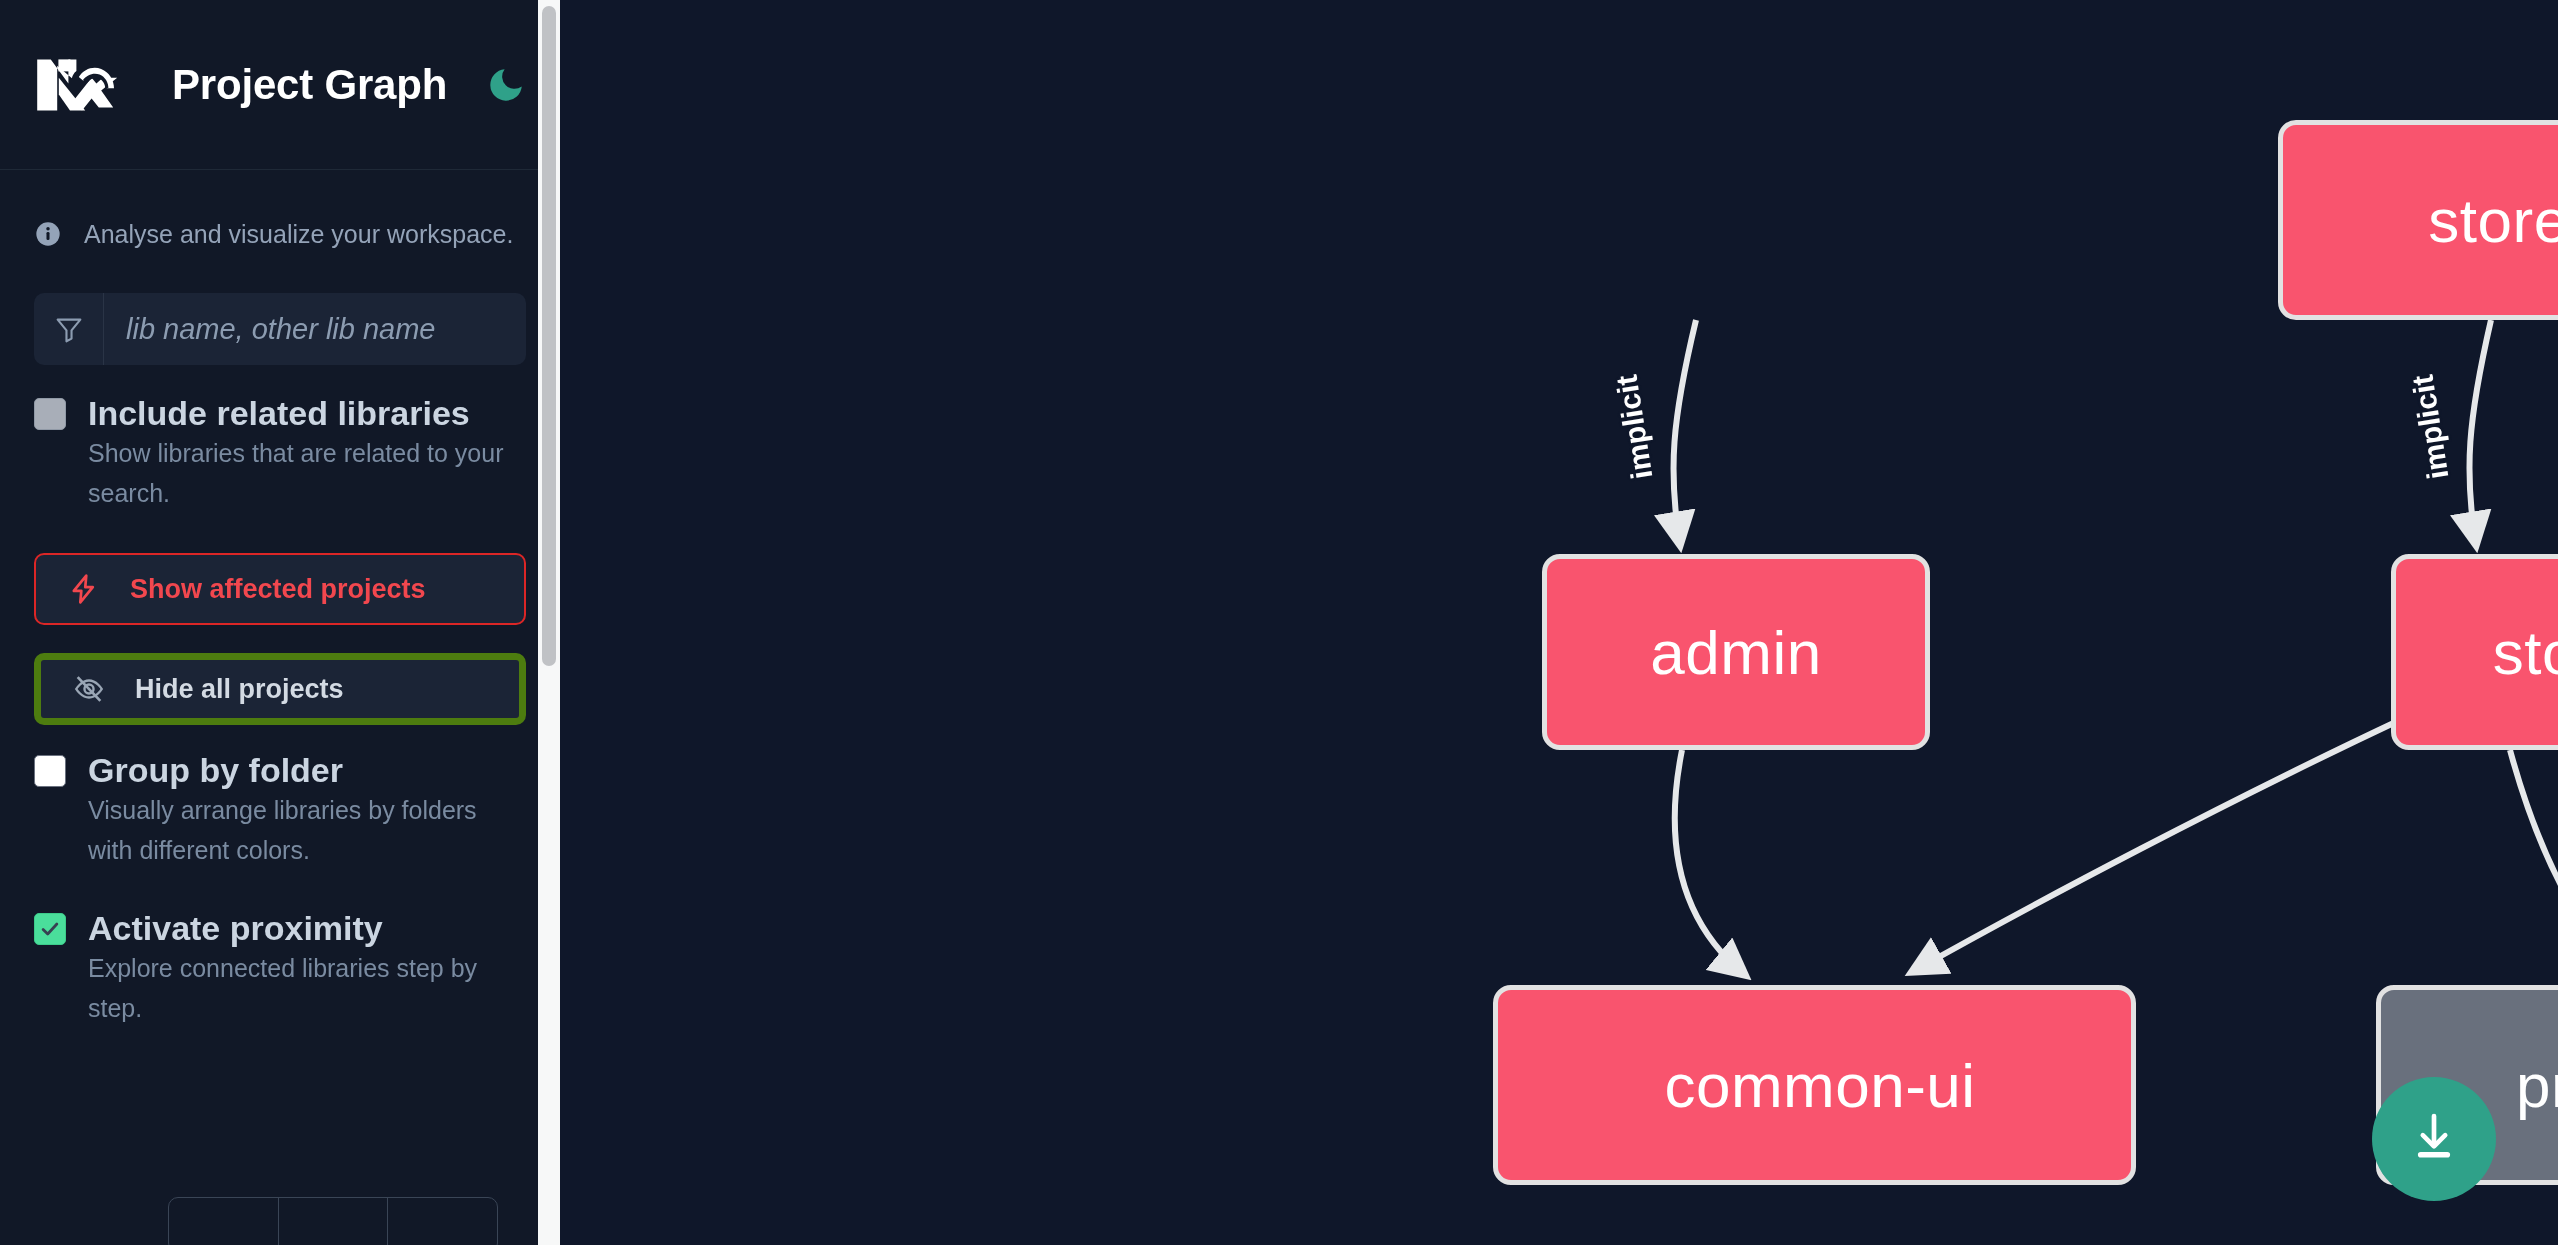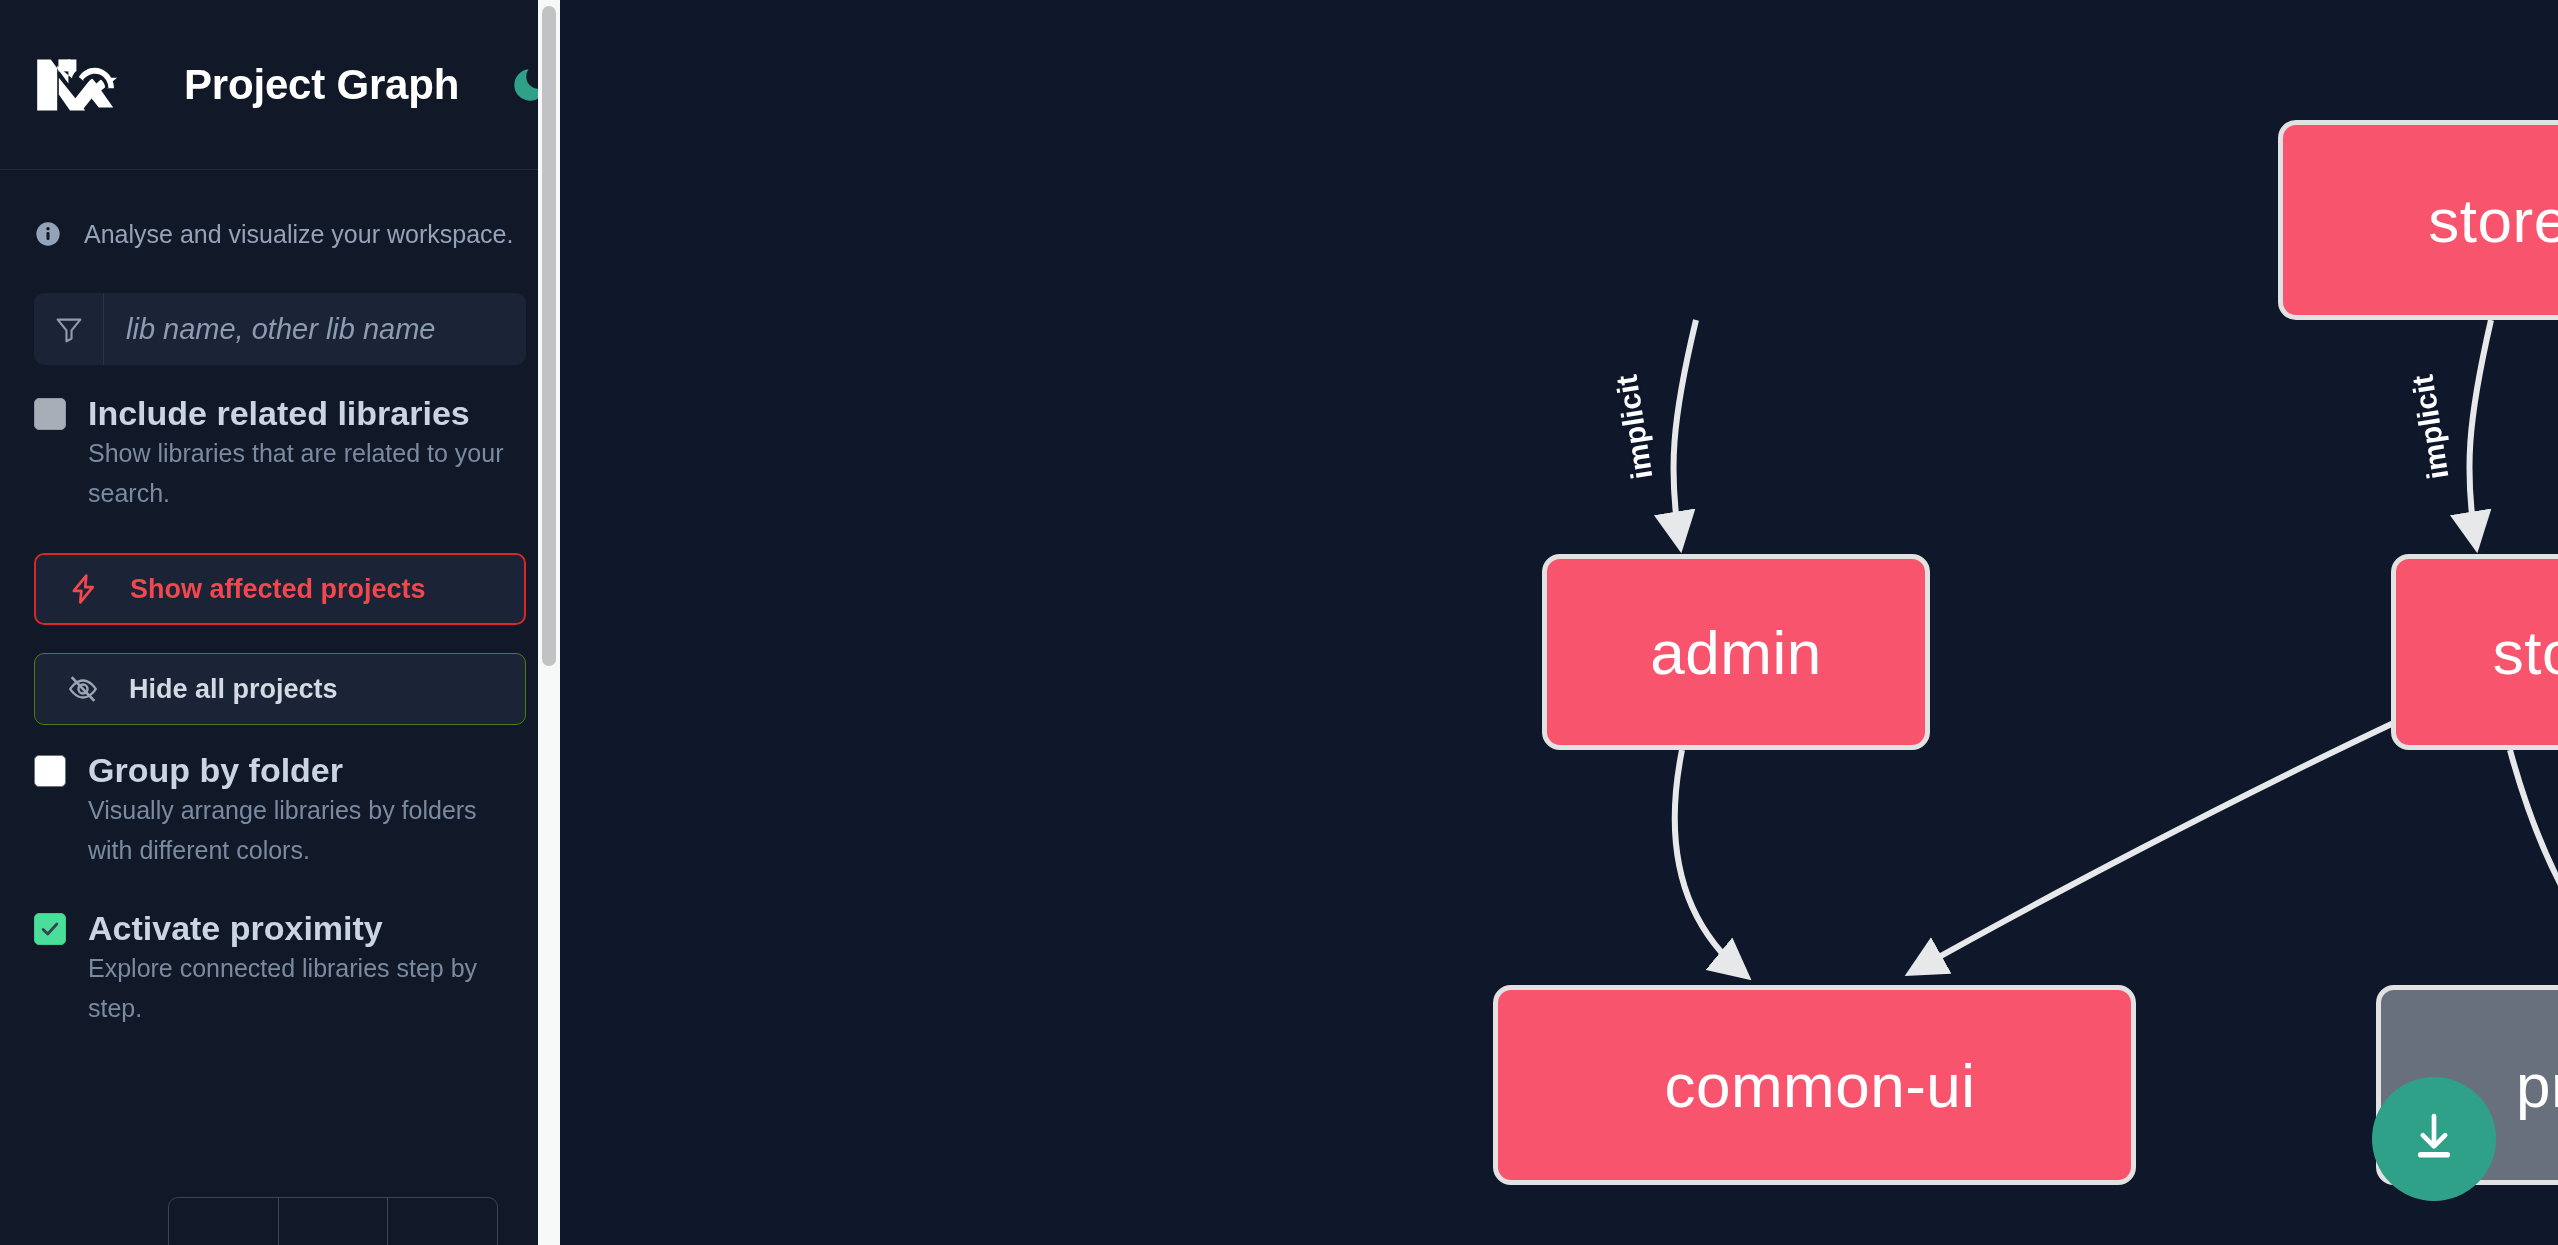--- a/index.html
+++ b/index.html
@@ -29,21 +29,21 @@
     width: 14px; height: 660px;
     background: #C0C2C5;
     border-radius: 8px;
   }
 
   .sb-header {
     height: 170px;
     display: flex; align-items: center;
     padding: 0 34px;
     border-bottom: 1px solid #1F2937;
-    gap: 12px;
+    gap: 0;
   }
   .nx-logo { width: 96px; height: 64px; flex: 0 0 96px; }
   .app-title {
     color: #FFFFFF;
     font-size: 42px;
     font-weight: 700;
     letter-spacing: -0.2px;
     margin-left: 42px;
     white-space: nowrap;
   }
@@ -138,21 +138,21 @@
   .btn-show-all {
     border: 3px solid #2563EB;
     box-shadow: 0 0 0 3px #FFFFFF;
     color: #D3DAE3;
   }
   .btn-affected {
     border: 2px solid #DC2626;
     color: #F2474E;
   }
   .btn-hide-all {
-    border: 1px solid #4d7c0f;
+    border: 7px solid #4d7c0f;
     color: #D3DAE3;
   }
   .btn .bicon { flex: 0 0 36px; width: 36px; height: 36px; display: flex; align-items: center; justify-content: center; }
 
   .segmented {
     position: absolute;
     left: 168px; bottom: -8px;
     width: 330px; height: 56px;
     border: 1px solid #3A4556;
     border-radius: 10px;

